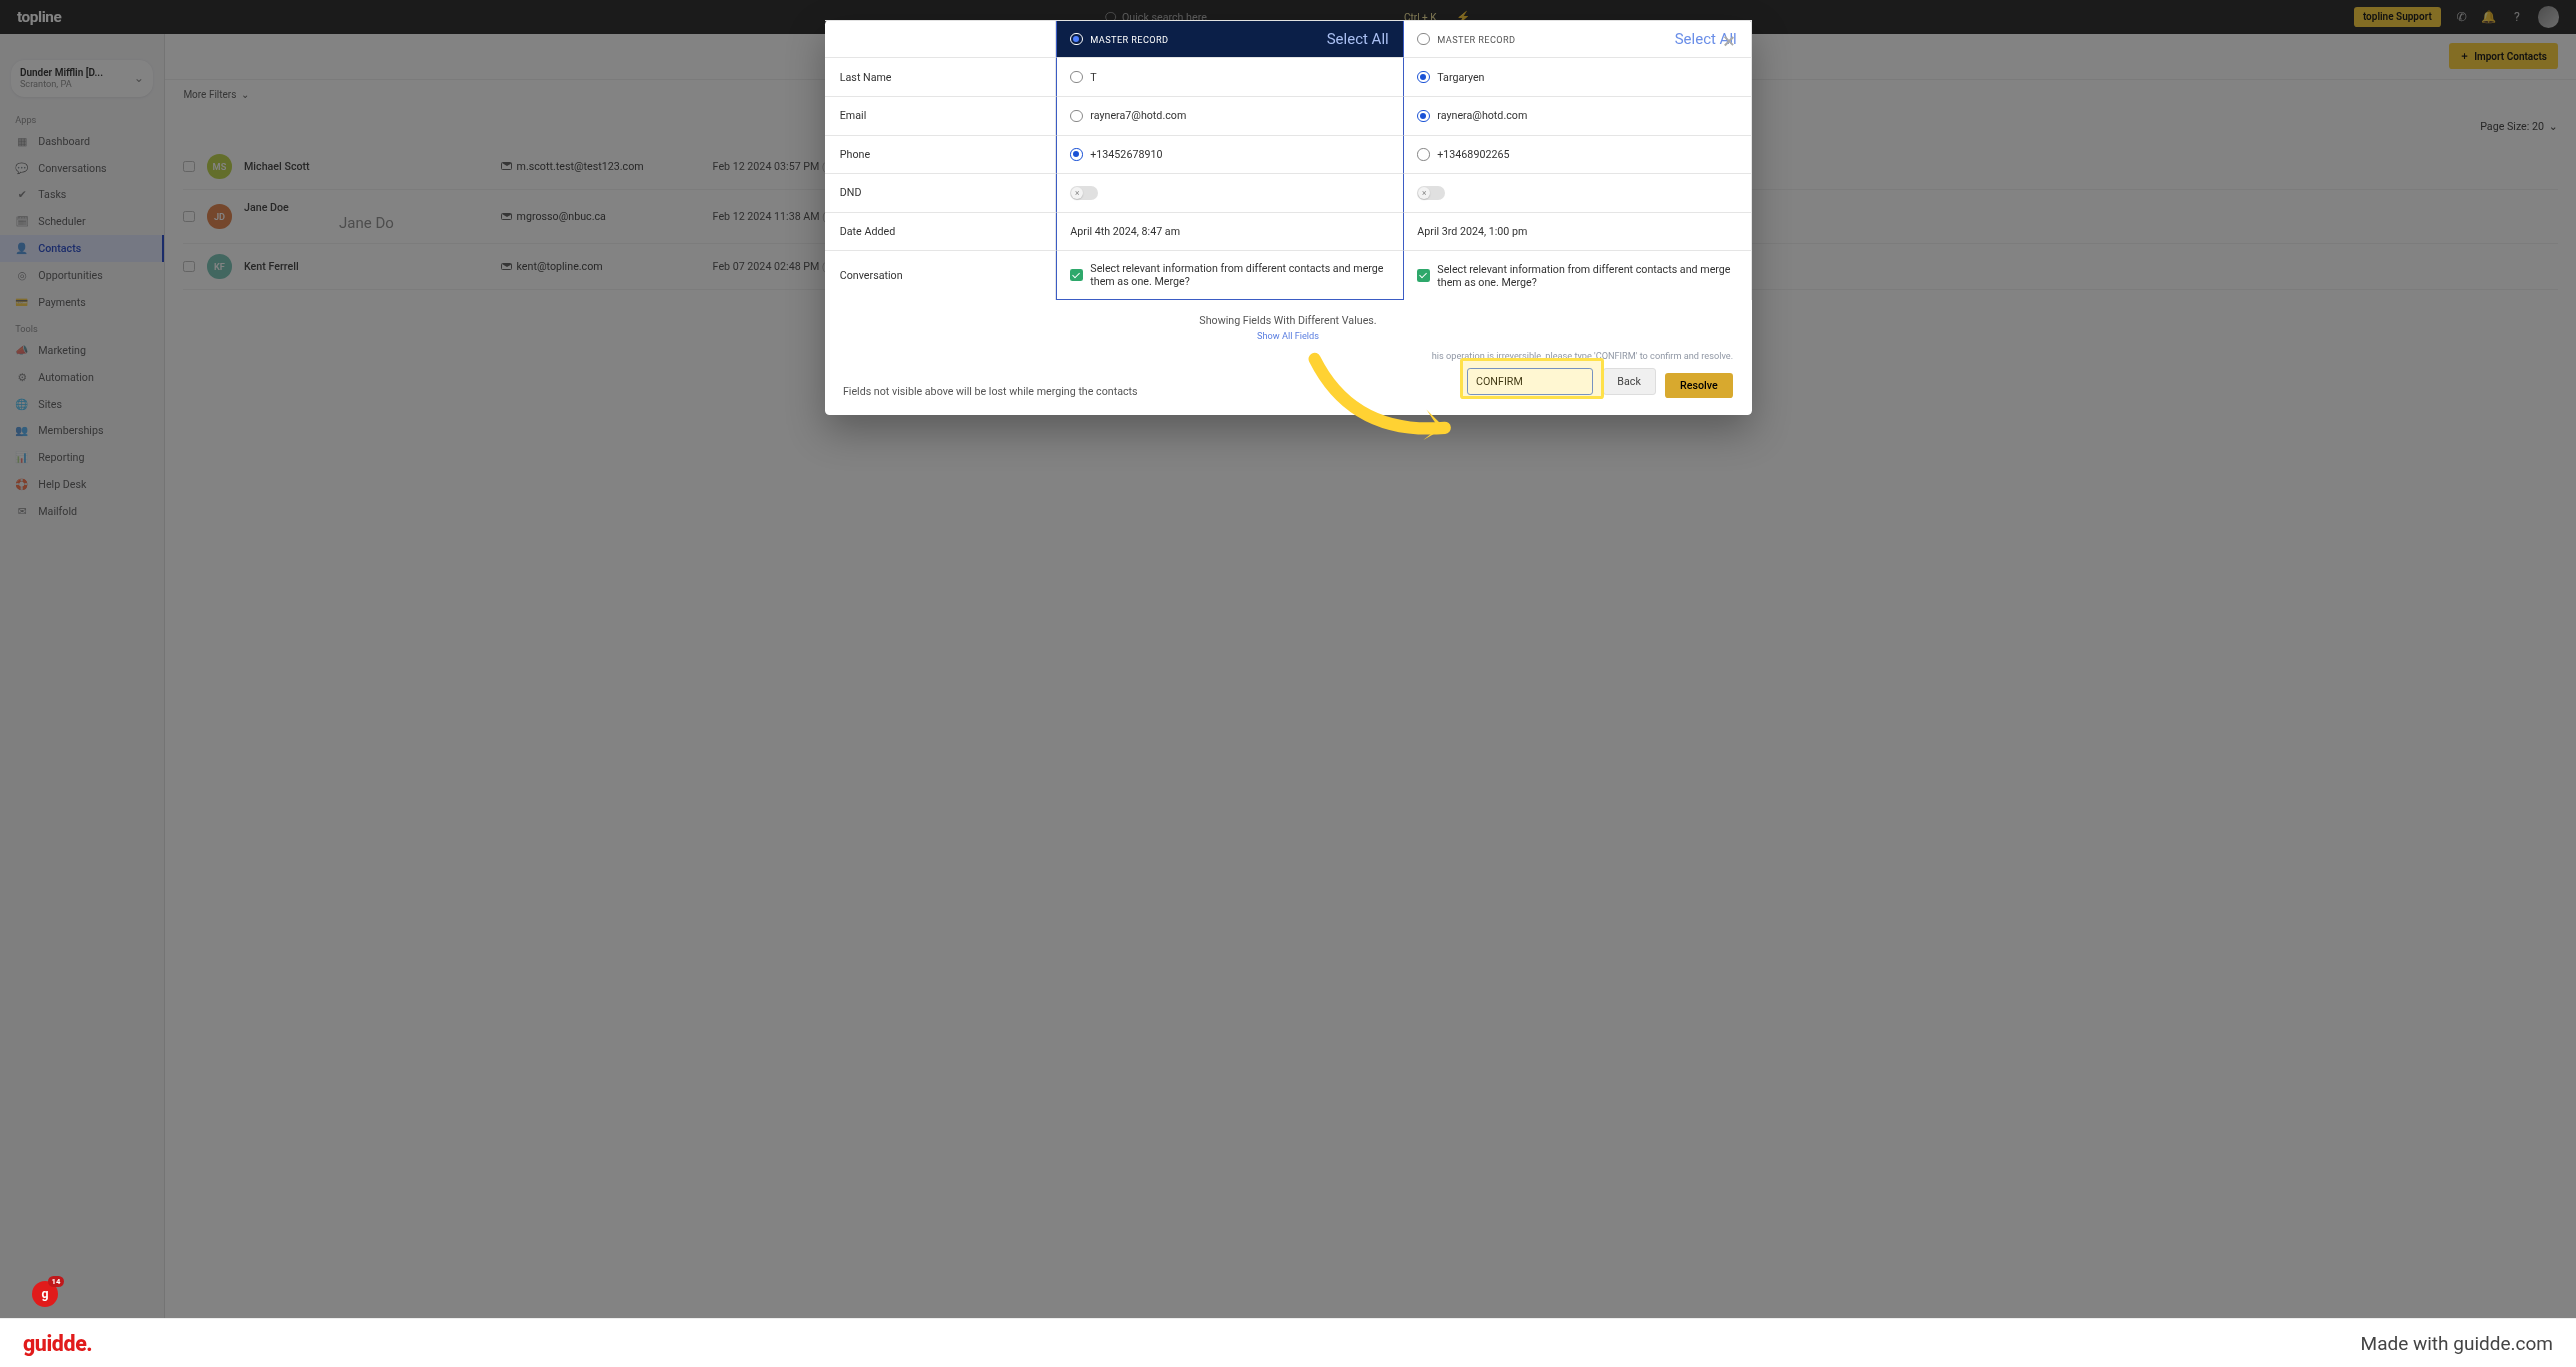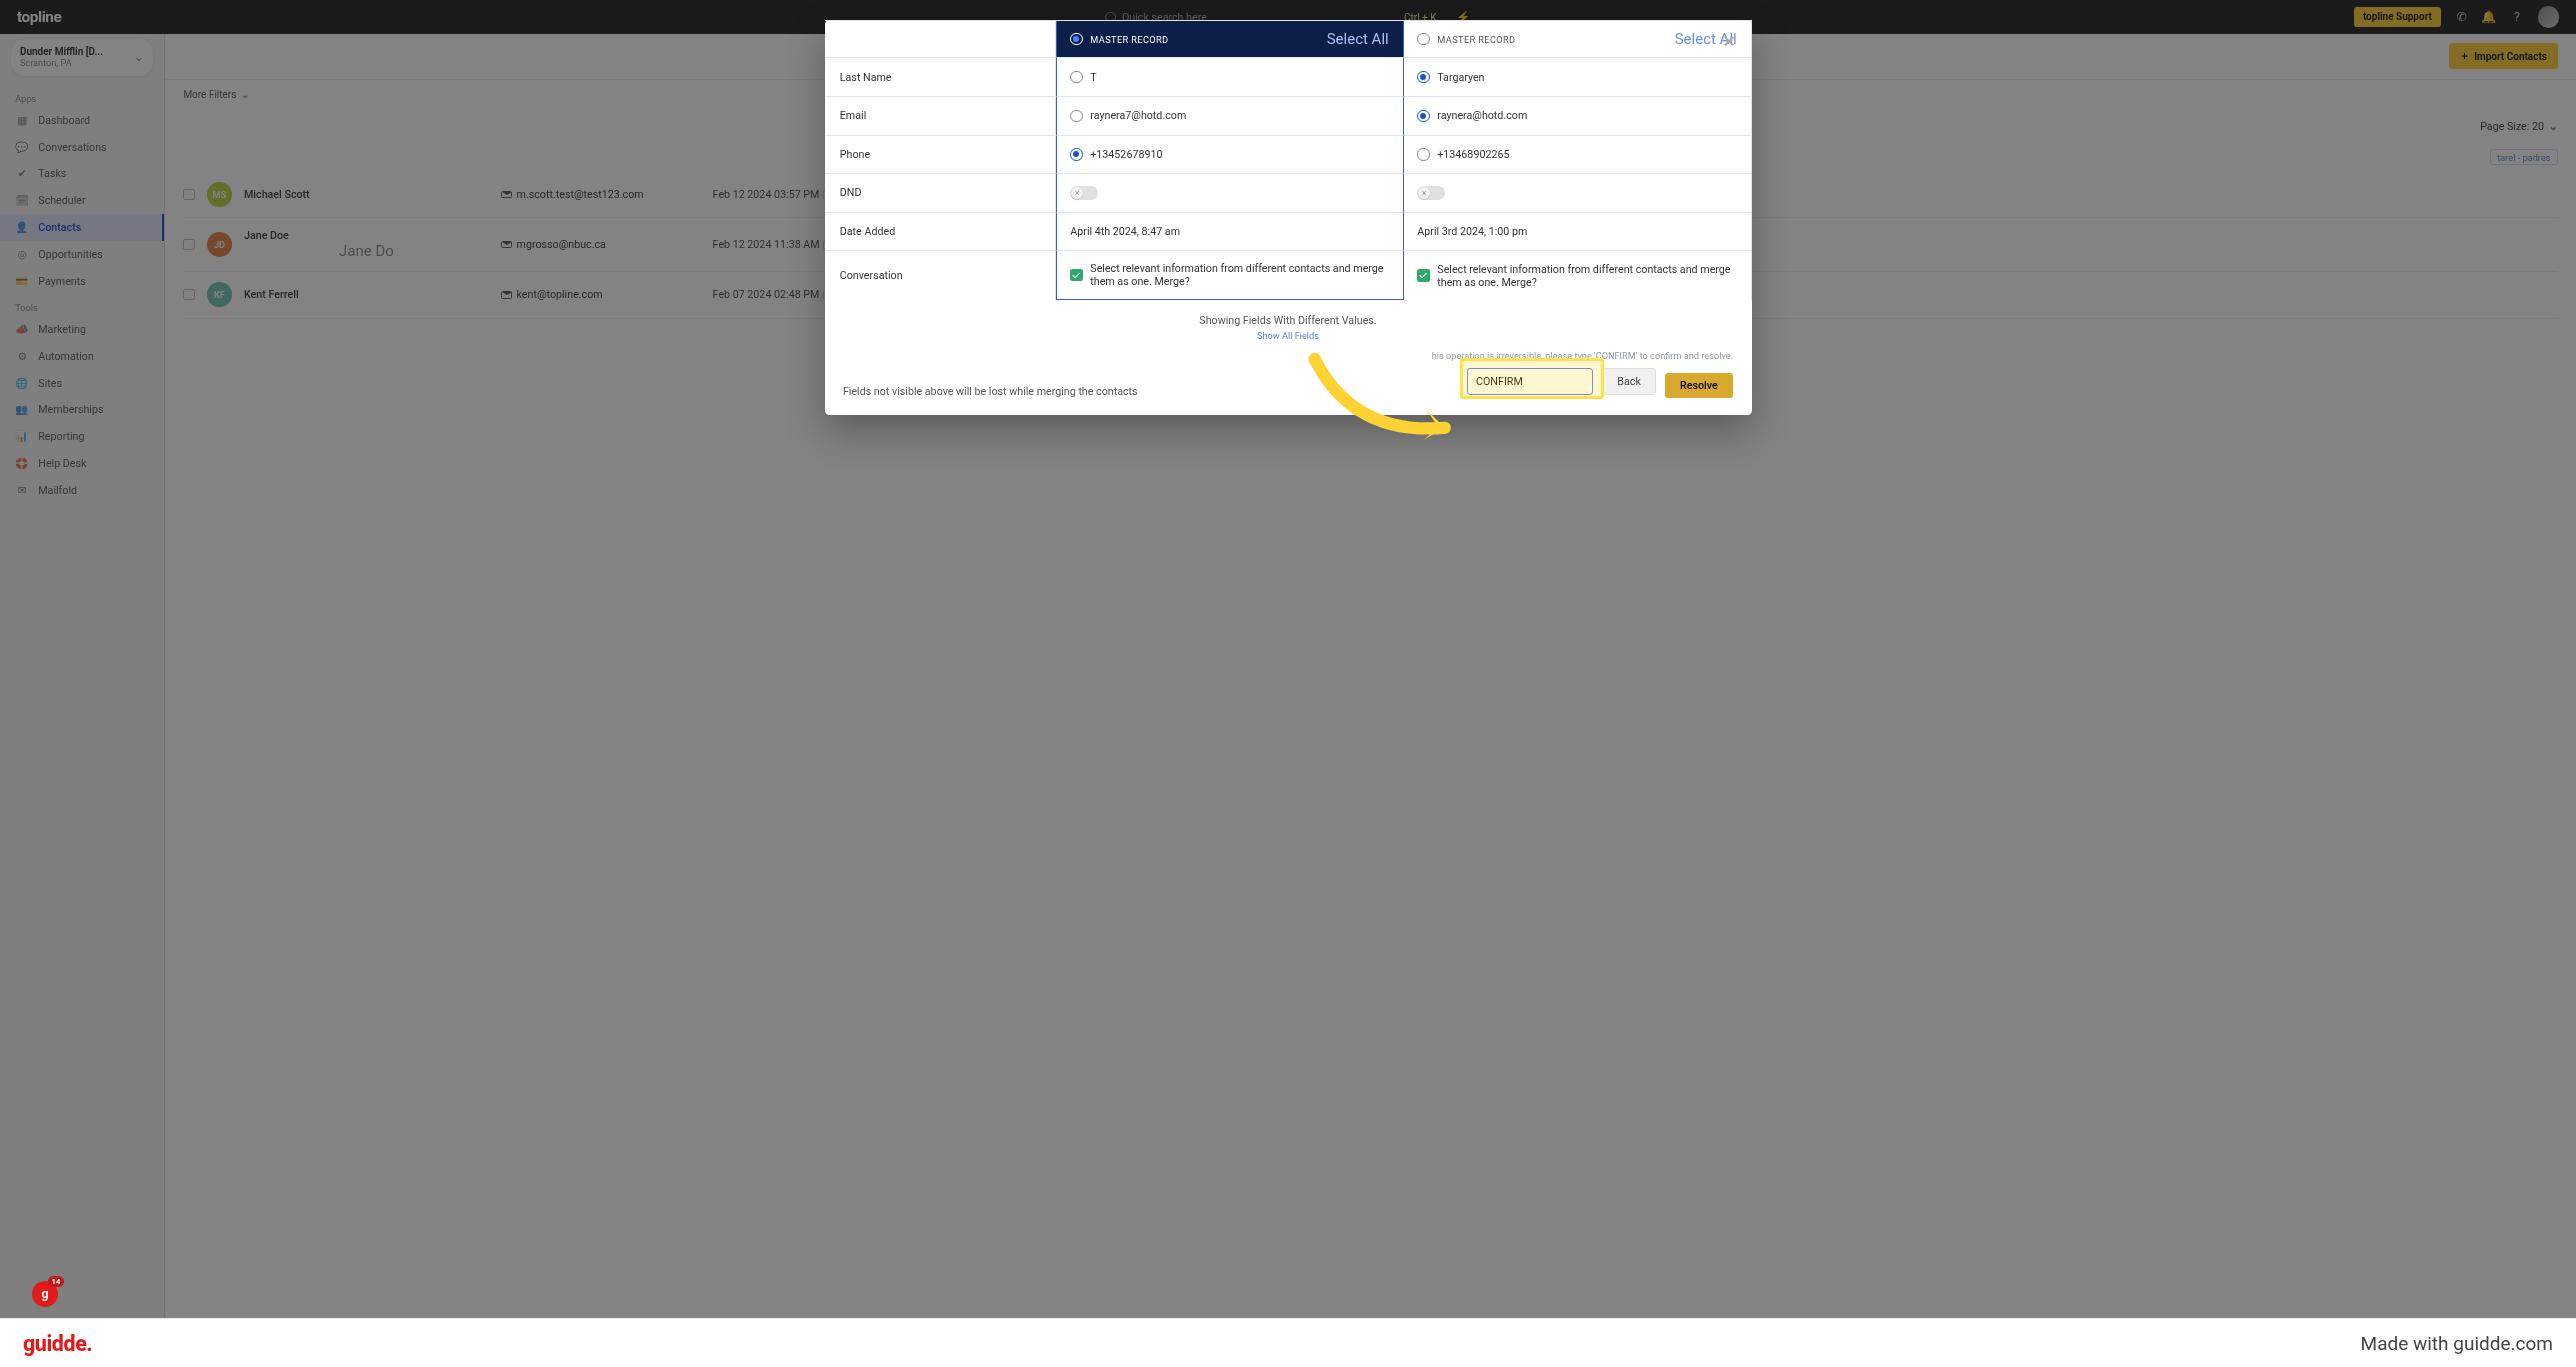--- a/index.html
+++ b/index.html
@@ -13,21 +13,21 @@
   .search-wrap .srch-icon::after { content: ""; position: absolute; width: 4.6px; height: 1.5px; background: #888; bottom: -2.3px; right: -3.1px; transform: rotate(45deg); }
   .kbd { margin-left: 191px; color: #ffef9c; font-size: 10px; display: flex; align-items: center; gap: 20px; }
   .kbd .bolt { color: #ffcf2e; font-size: 11.5px; }
   .topbar-right { margin-left: auto; display: flex; align-items: center; gap: 13.8px; }
   .support-btn { background: #ffcf2e; color: #000; border: none; border-radius: 3.1px; padding: 4.6px 9.2px; font-size: 10px; font-weight: 600; }
   .top-icon { width: 13.8px; height: 13.8px; color: #ccc; display:flex; align-items:center; justify-content:center; }
   .avatar-top { width: 21.4px; height: 21.4px; border-radius: 50%; background: linear-gradient(135deg,#888,#ccc); }
 
   
   .shell { display: flex; height: calc(100% - 34px - 49px); }
-  .sidebar { width: 165px; background: #f5f5f7; border-right: 0.8px solid #ddd; padding-top: 0; }
+  .sidebar { width: 165px; background: #f5f5f7; border-right: 0.8px solid #ddd; padding-top: 21px; }
   .org-pill { background: #fff; margin: 4.6px 10.7px 9.2px; padding: 7.7px 9.2px; border-radius: 13.8px; box-shadow: 0 0.8px 2.3px rgba(0,0,0,.08); display:flex; align-items:center; gap:6.1px; }
   .org-pill .orgname { font-weight: 600; font-size: 10px; color: #222; white-space: nowrap; overflow: hidden; text-overflow: ellipsis; }
   .org-pill .loc { font-size: 9.2px; color: #888; }
   .org-pill .chev { margin-left:auto; color:#888; }
   .section-label { font-size: 9.2px; color: #888; padding: 7.7px 15.3px 3.1px; }
   .nav-item { display: flex; align-items: center; gap: 9.2px; padding: 6.9px 15.3px; font-size: 10.7px; color: #555; cursor: pointer; }
   .nav-item.active { background: #dfe6ff; color: #1a3fc8; border-right: 2.3px solid #1a3fc8; font-weight: 500; }
   .nav-ico { width: 13.8px; height: 12.3px; display:flex; align-items:center; justify-content:center; opacity:.75; }
 
   
@@ -213,23 +213,20 @@
         </button>
     </div>
     <div class="filters-row">
       <span>More Filters</span>
       <span>⌄</span>
     </div>
     <div class="page-size">
       <span>Page Size: 20</span>
         <span>⌄</span>
     </div>
-    <div class="tags-pill">
-      <span class="tag-chip">tarel - padres</span>
-    </div>
     <div class="rows-area" id="rows-area">
         <div class="crow">
           <span class="chk"></span>
           <span class="cavatar" style="background:#b9d13c">MS</span>
           <div class="cname-wrap">
             <div class="cname">Michael Scott</div>
           </div>
           <div class="cemail"><span class="envico"></span>m.scott.test@test123.com</div>
           <div class="cdate">Feb 12 2024 03:57 PM <span class="ctz">(EST)</span></div>
           <div class="clast"></div>

